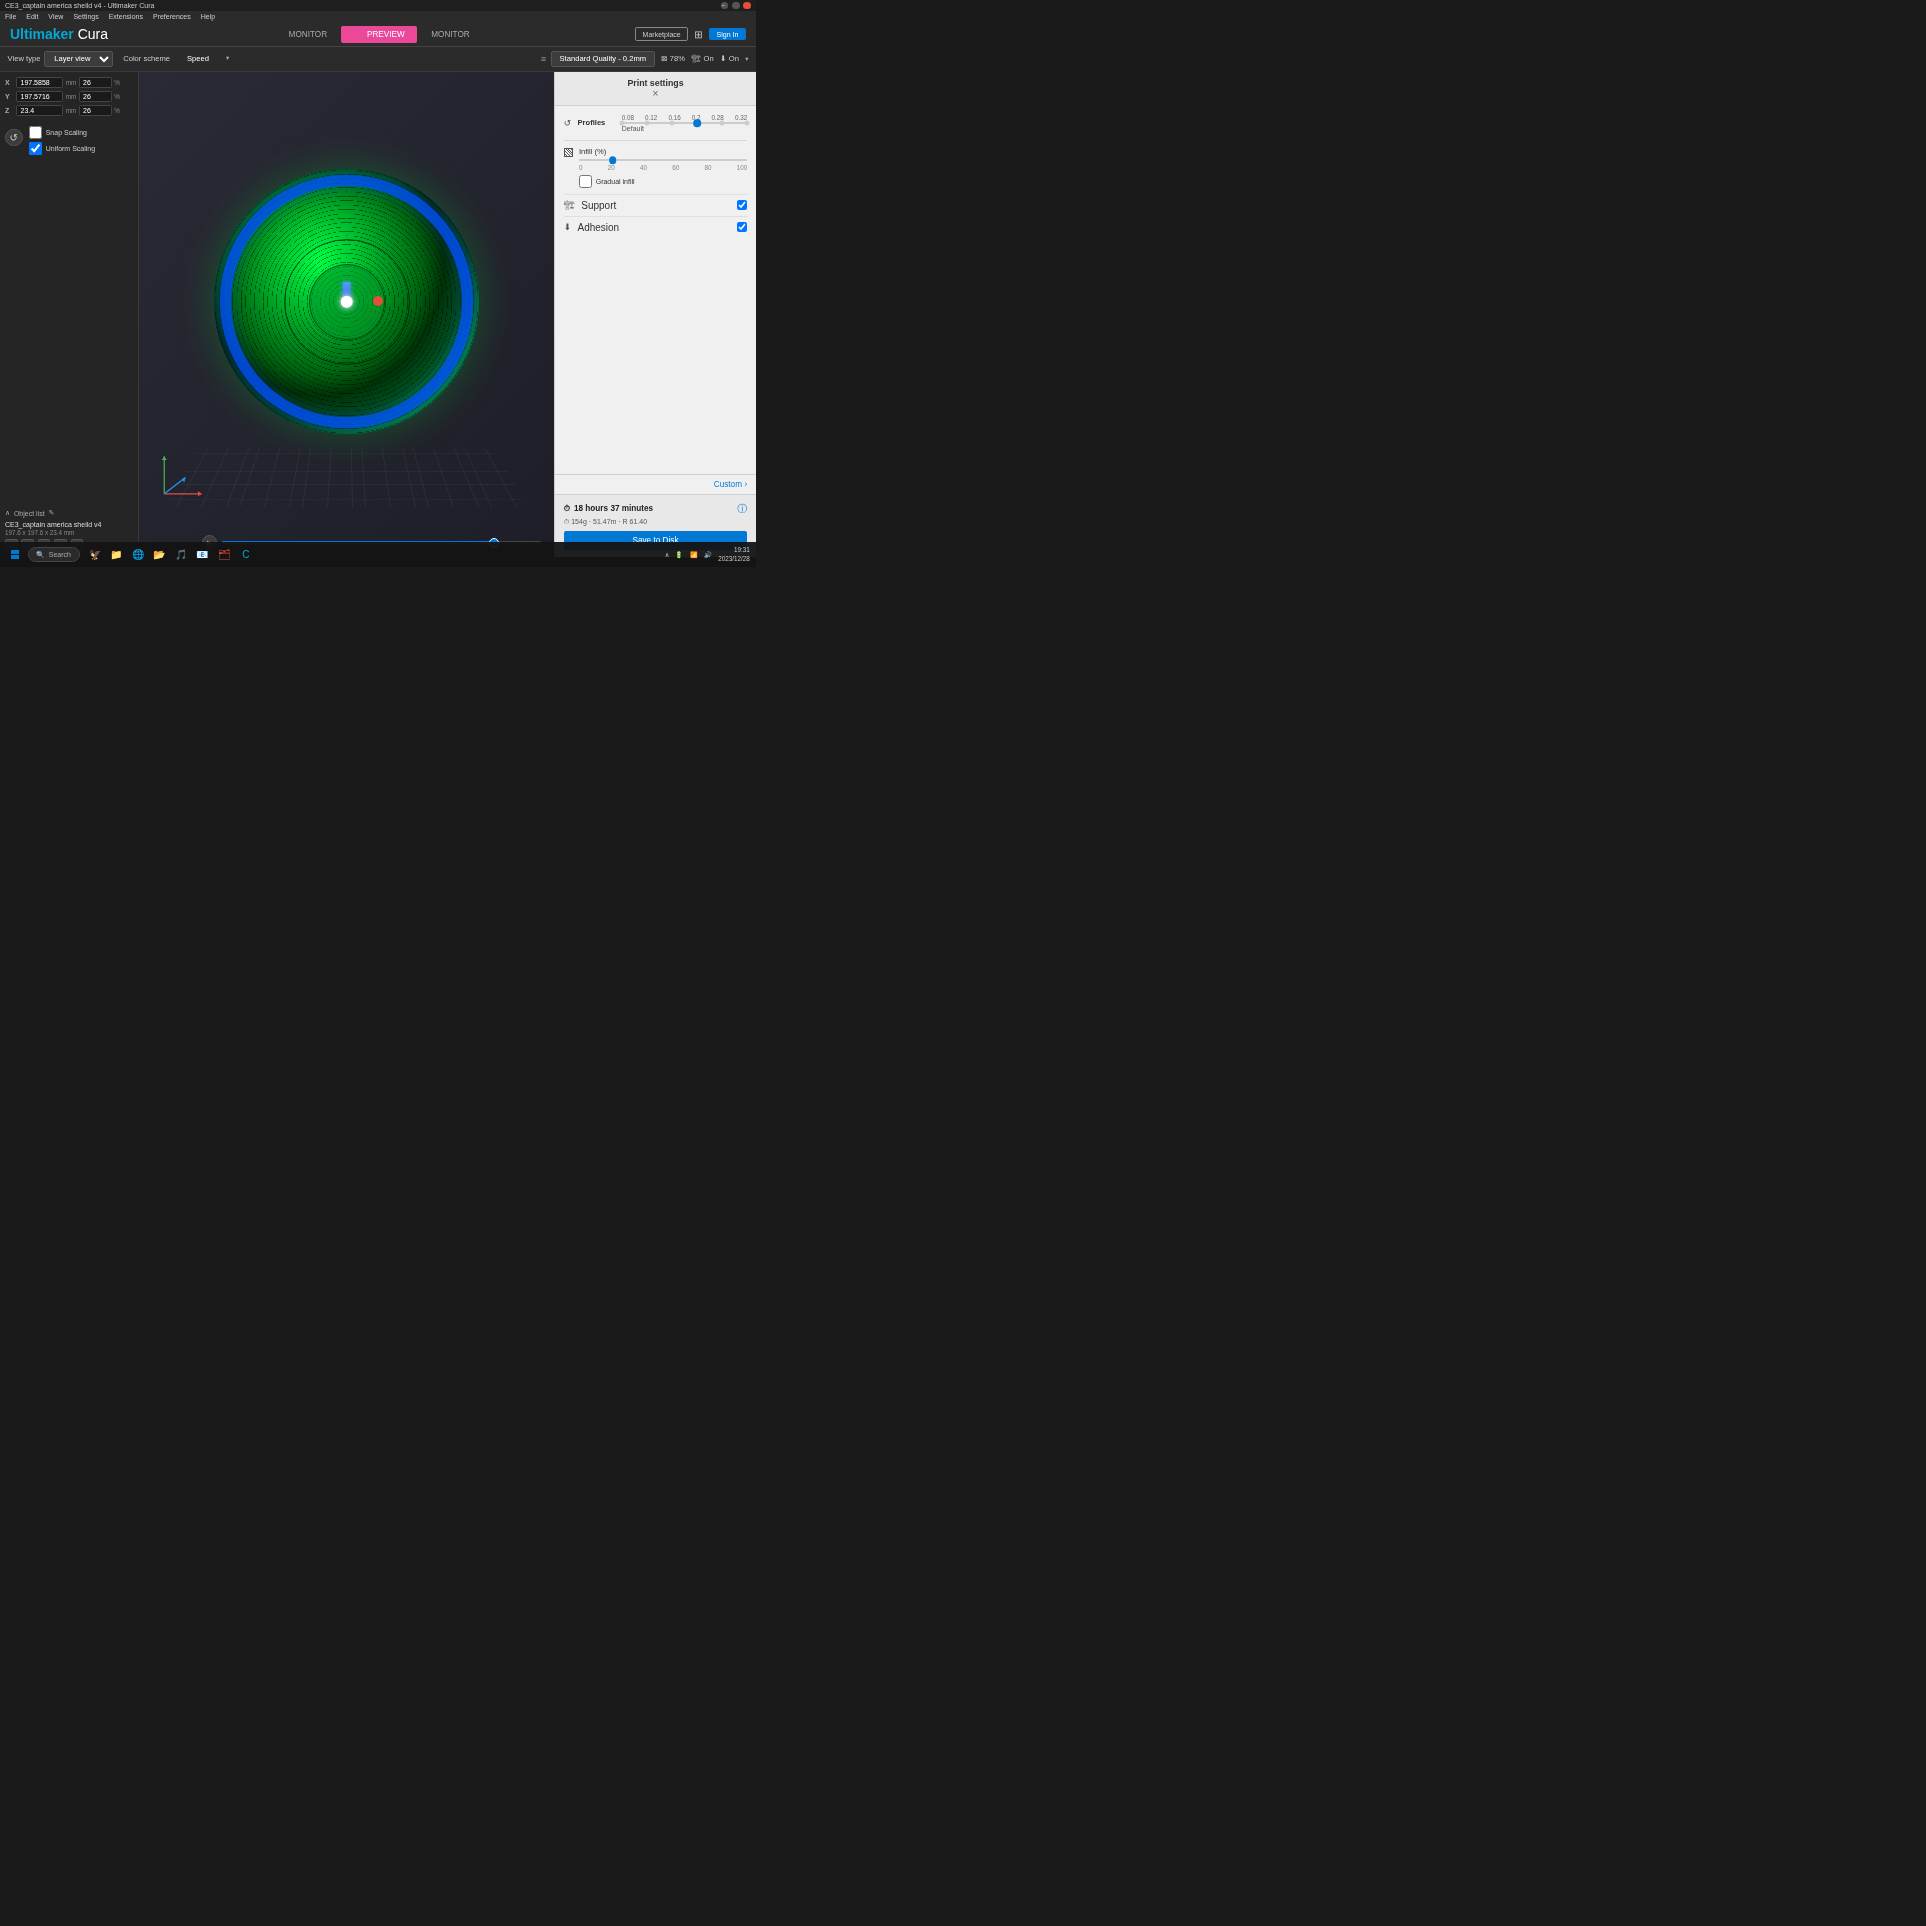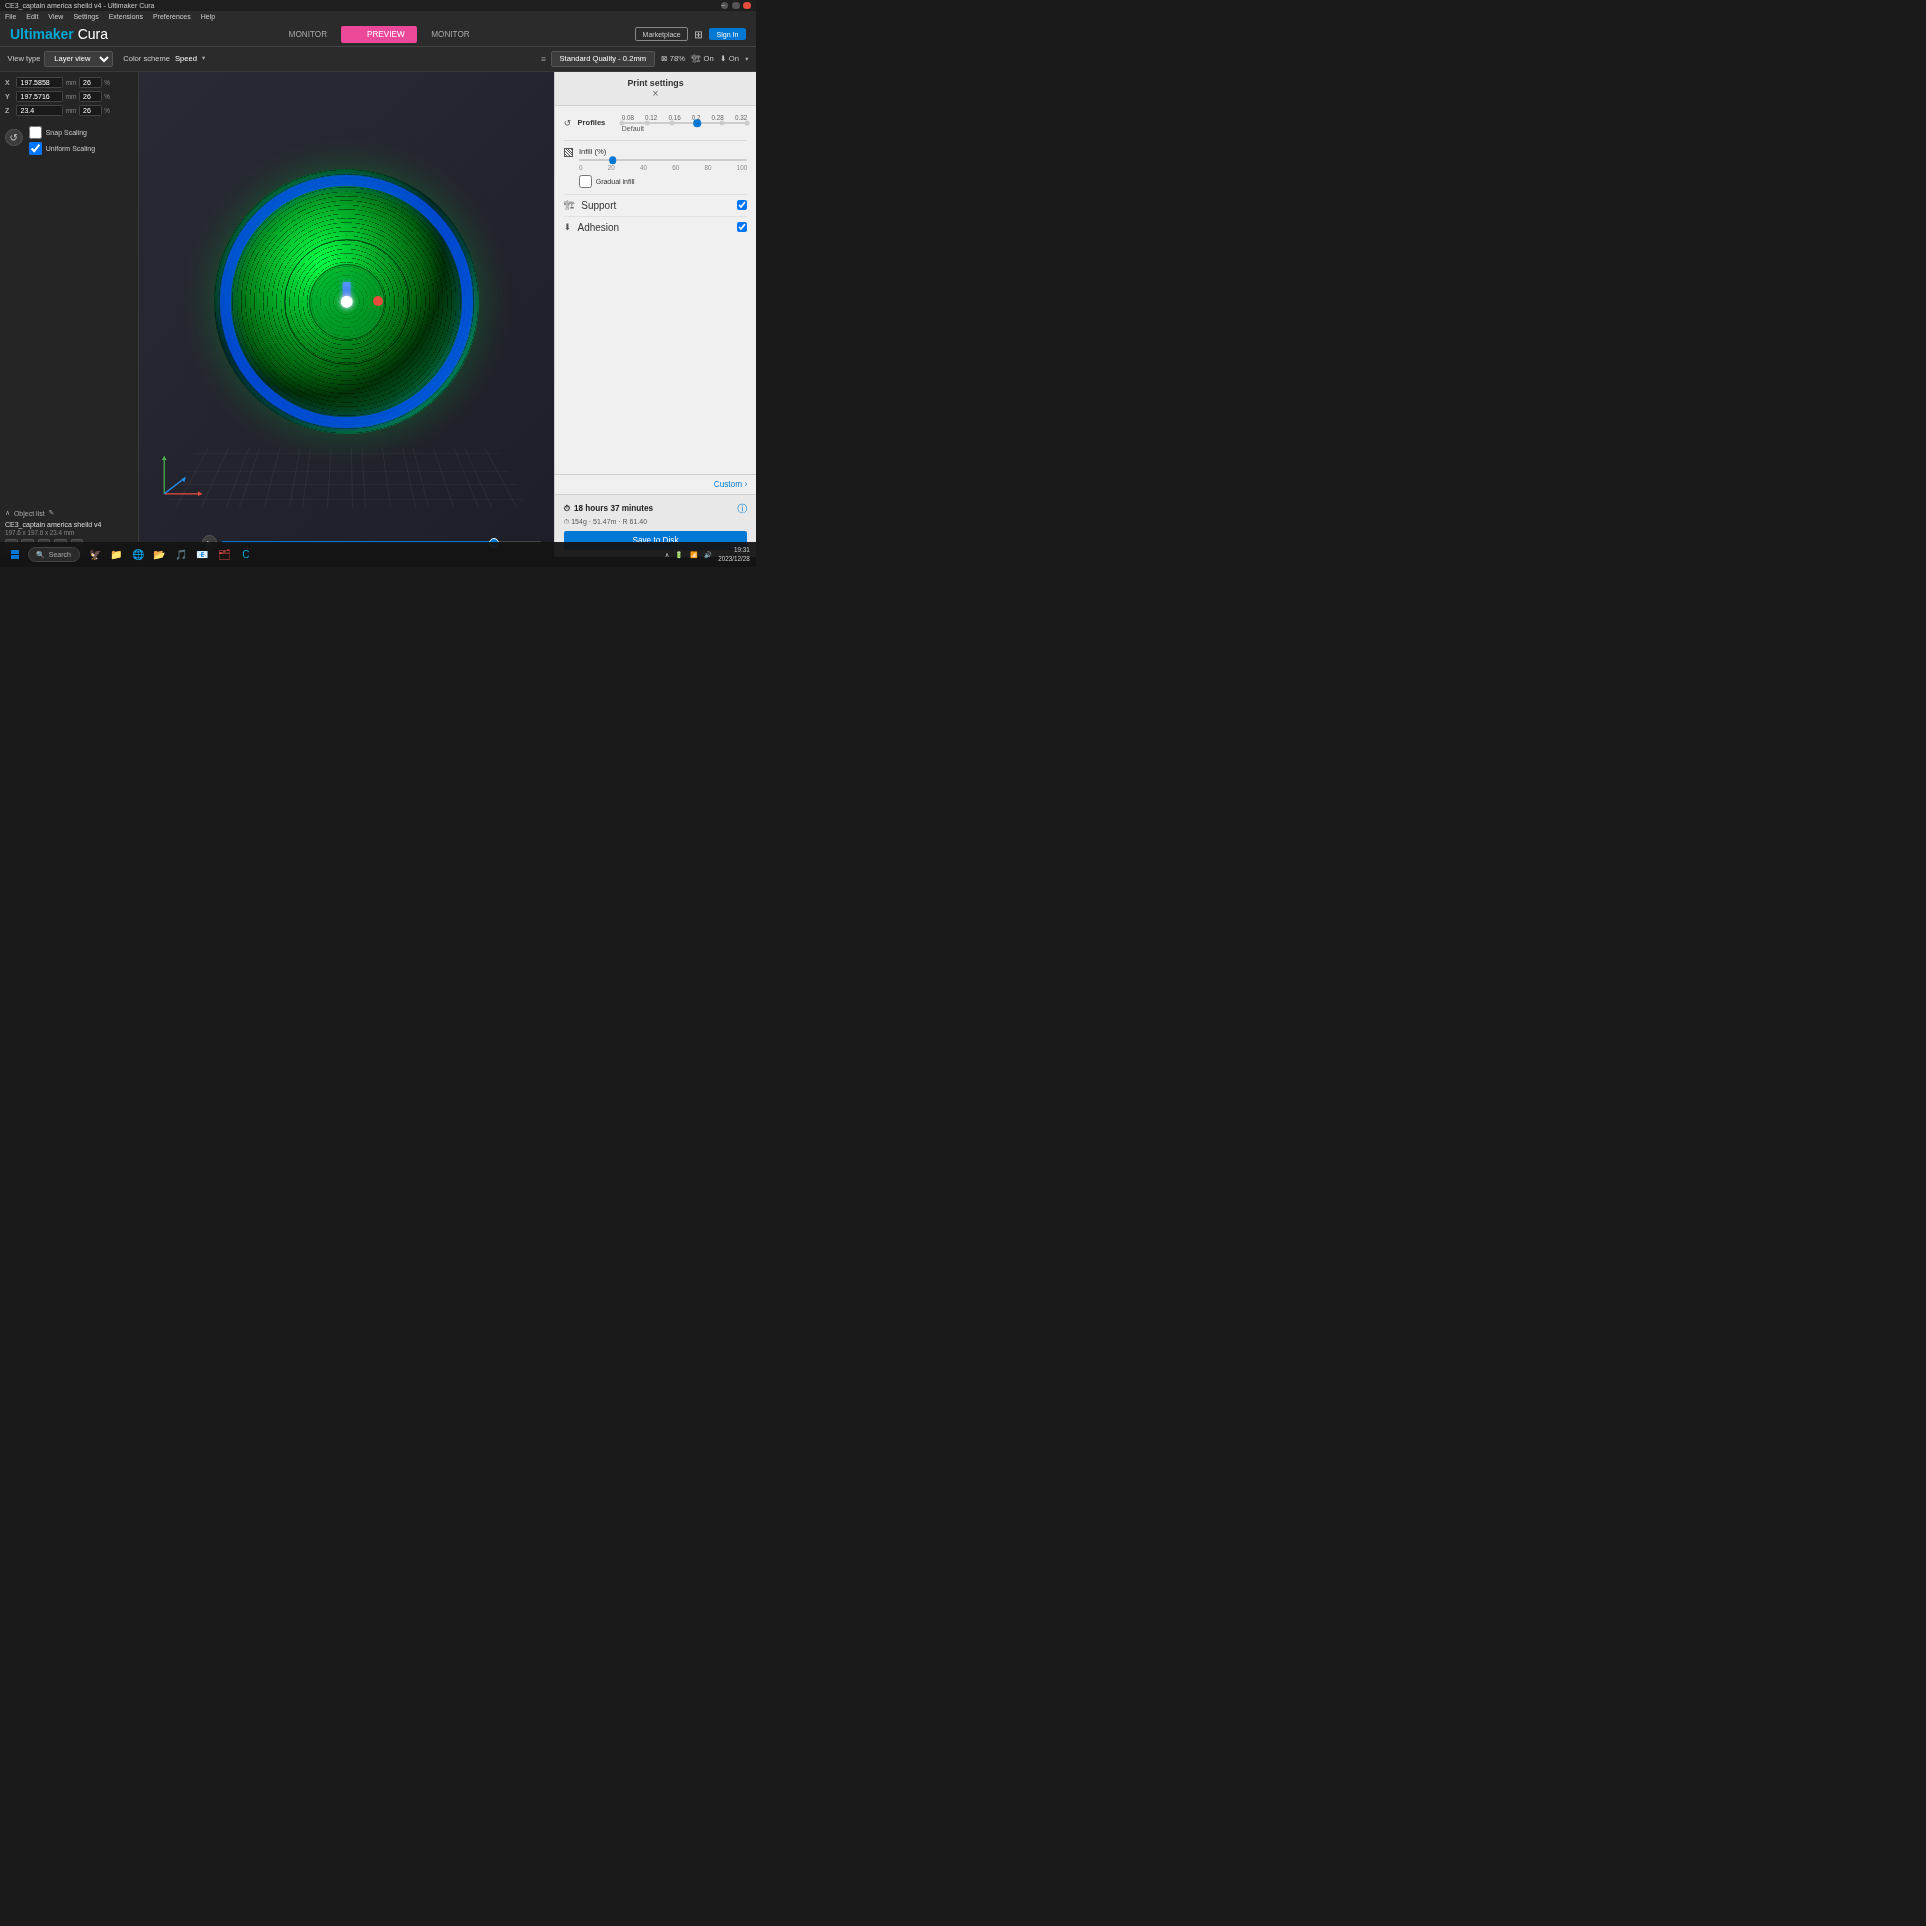--- a/index.html
+++ b/index.html
@@ -128,21 +128,21 @@
       border: 0.6px solid #555;
       color: #fff;
       padding: 1.9px 5px;
       font-size: 7.6px;
       border-radius: 1.9px;
       cursor: pointer;
     }
     .color-scheme {
       display: flex;
       align-items: flex-start;
-      gap: 5px;
+      gap: 17px;
       font-size: 7.6px;
       color: #ccc;
     }
     .color-scheme-val {
       color: #fff;
       font-size: 7.6px;
     }
     .toolbar-right {
       margin-left: auto;
       display: flex;
@@ -222,21 +222,21 @@
       width: 47px;
       border-radius: 1.3px;
     }
     .field-unit { color: #888; font-size: 6.3px; }
     .field-pct-input {
       background: #1a1a1a;
       border: 0.6px solid #444;
       color: #fff;
       padding: 1.3px 3.2px;
       font-size: 7px;
-      width: 23px;
+      width: 33px;
       border-radius: 1.3px;
     }
     .field-pct { color: #888; font-size: 6.3px; }
 
     .scale-options {
       display: flex;
       flex-direction: column;
       gap: 2.5px;
       margin-top: 2.5px;
     }

